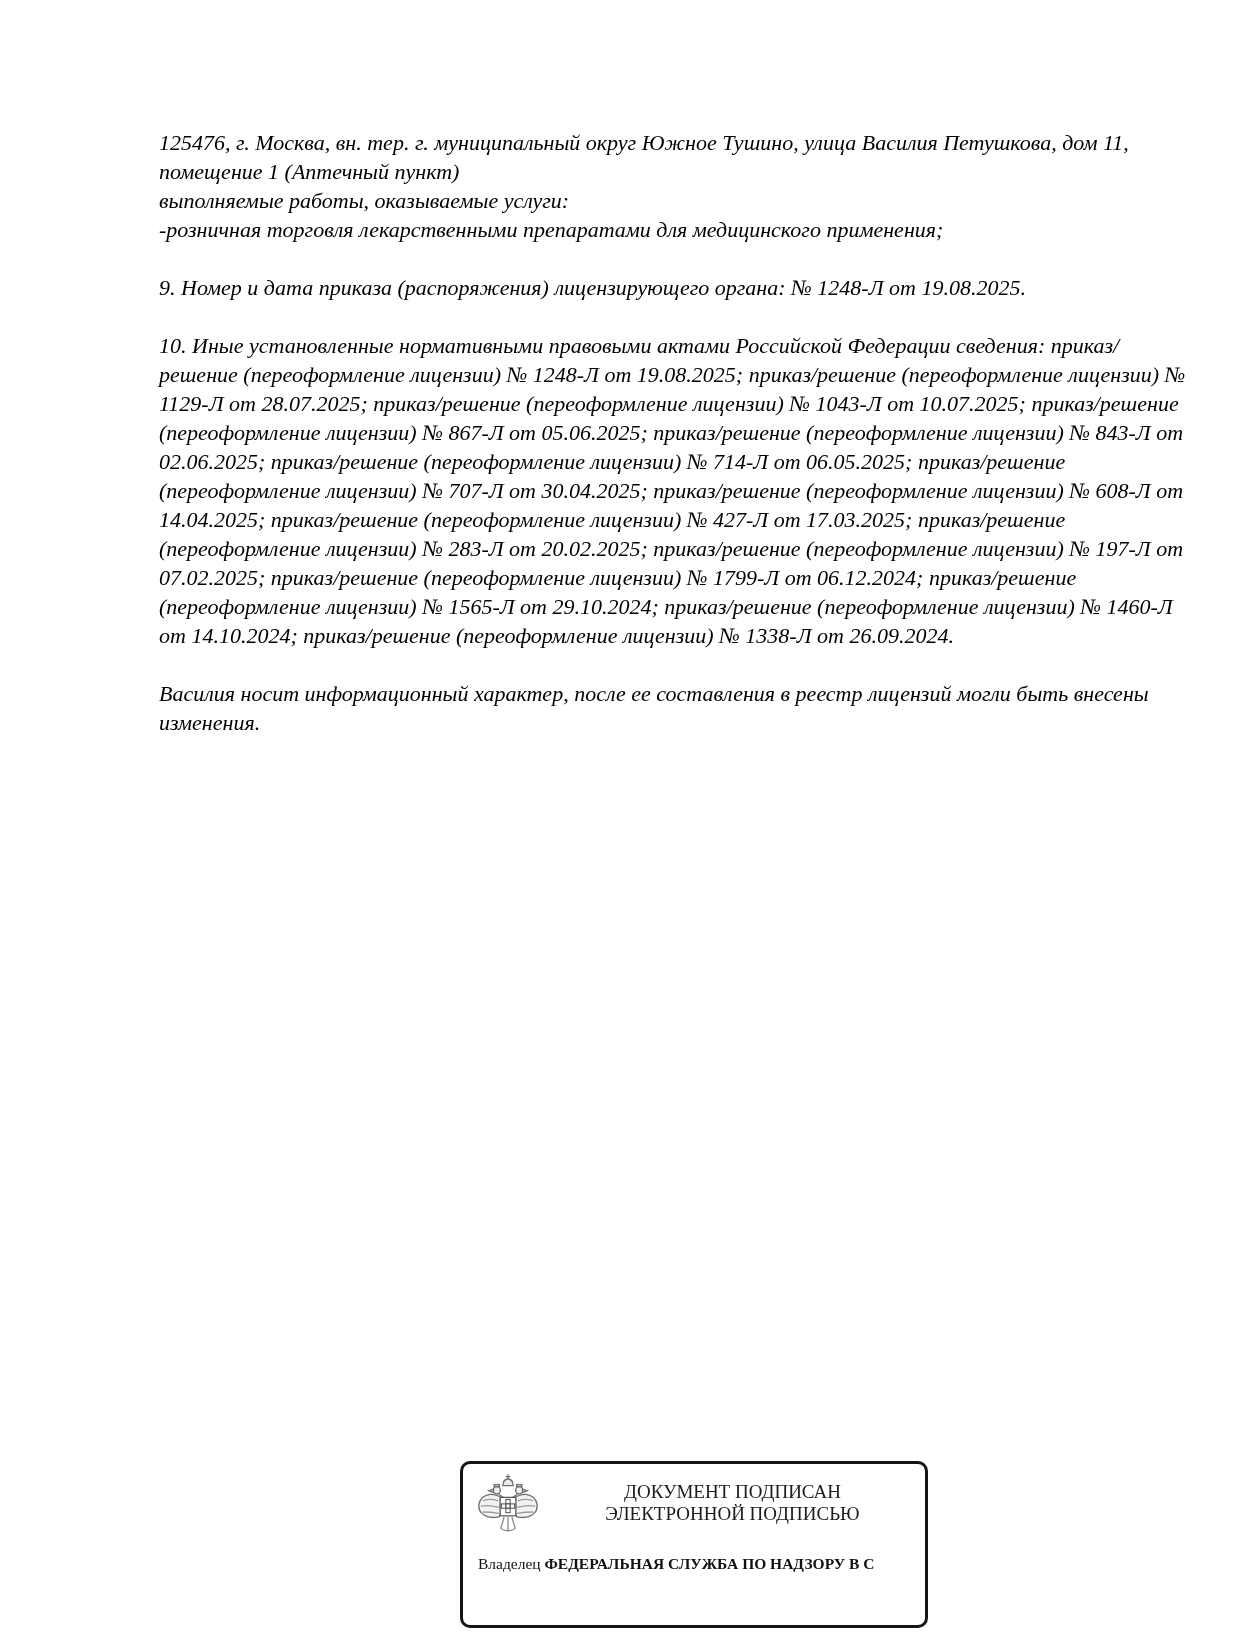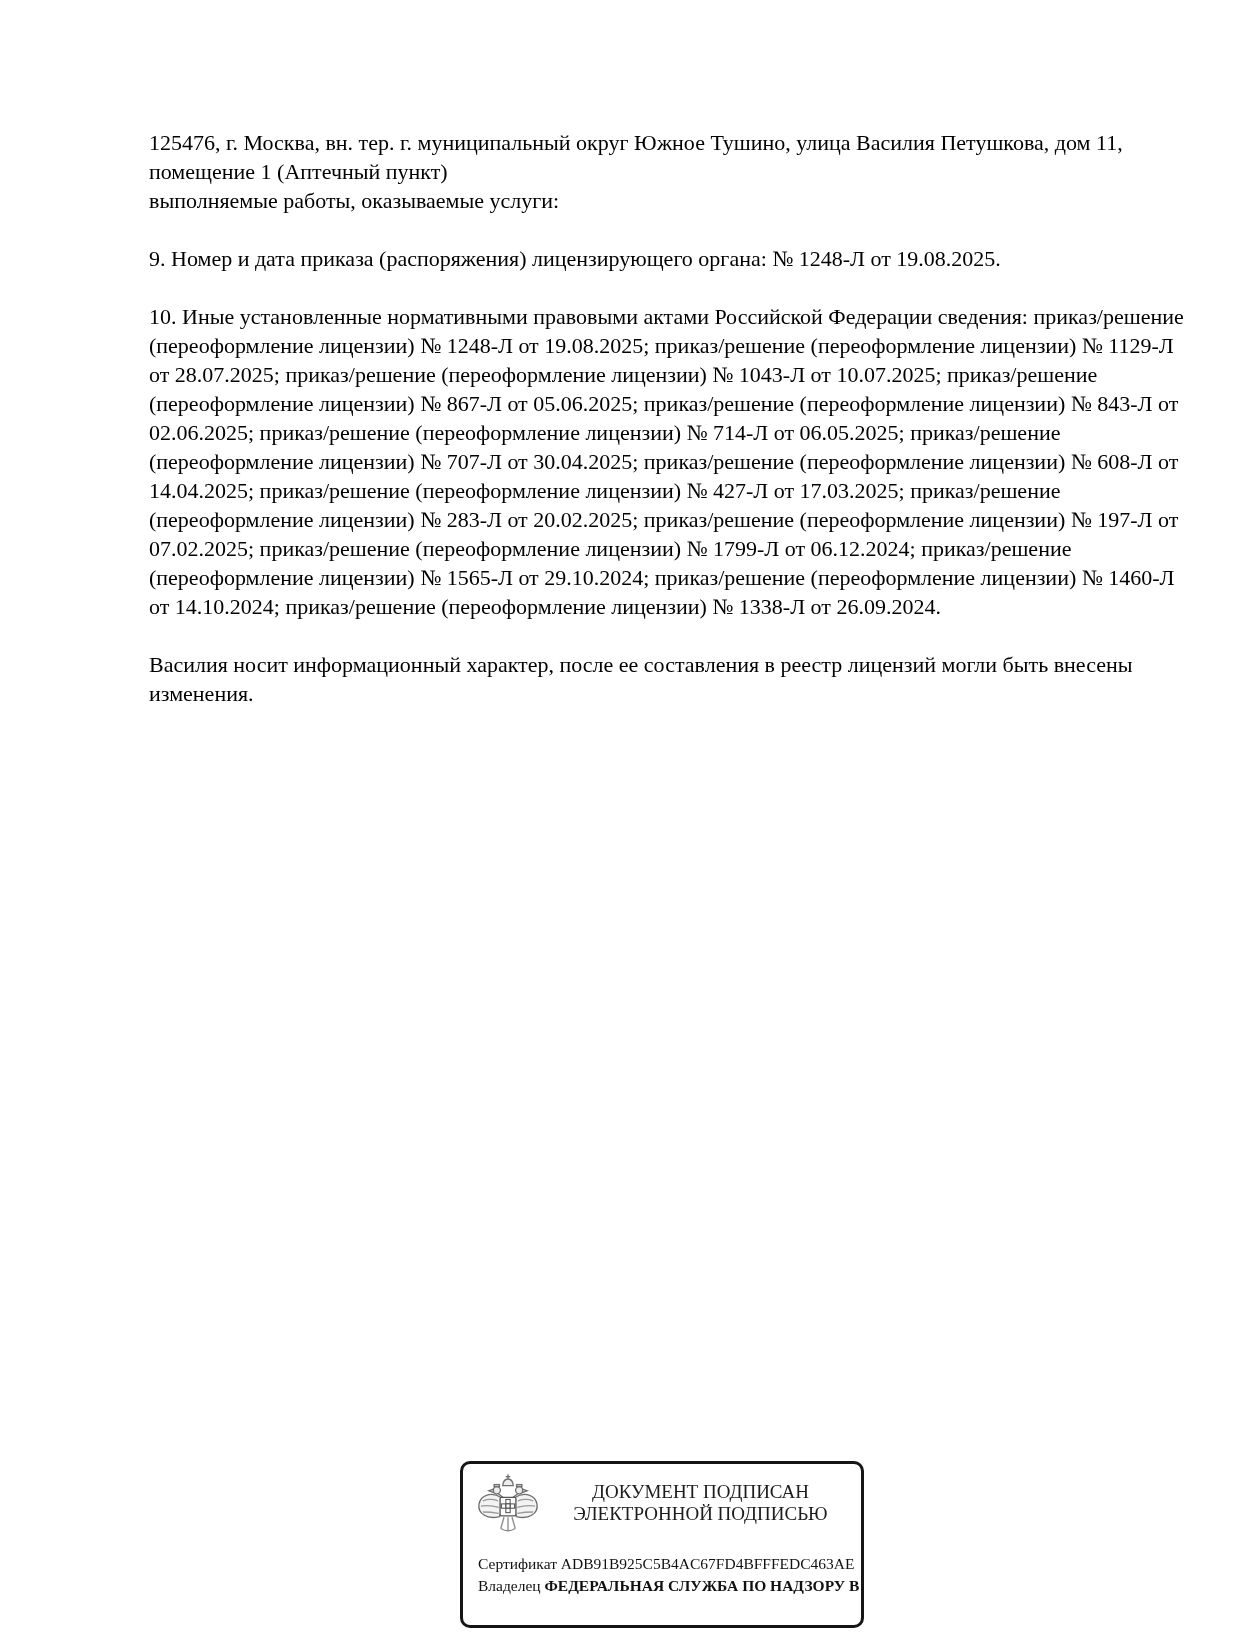--- a/index.html
+++ b/index.html
@@ -13,28 +13,28 @@
     overflow: hidden;
   }
   .content {
     position: absolute;
     left: 141px;
     top: 128px;
     width: 1045px;
     font-size: 22px;
     line-height: 29px;
   }
-  .para { margin: 0 0 29px 8px; }
+  .para { margin: 0 0 29px 18px; font-style: italic; }
   .para div { margin: 0; }
   
   .stamp {
     position: absolute;
     left: 460px;
     top: 1461px;
-    width: 404px;
+    width: 468px;
     height: 167px;
     box-sizing: border-box;
     border: 3px solid #151515;
     border-radius: 10px;
     background: #ffffff;
   }
   .stamp-emblem {
     position: absolute;
     left: 12px;
     top: 8px;
@@ -67,20 +67,21 @@
 </head>
 <body>
 
 <div class="page">
 
   <div class="content">
 
     <div class="para">
       <div>125476, г. Москва, вн. тер. г. муниципальный округ Южное Тушино, улица Василия Петушкова, дом 11, помещение 1 (Аптечный пункт)</div>
       <div>выполняемые работы, оказываемые услуги:</div>
+      <div>-розничная торговля лекарственными препаратами для медицинского применения;</div>
     </div>
 
     <div class="para">9. Номер и дата приказа (распоряжения) лицензирующего органа: № 1248-Л от 19.08.2025.</div>
 
     <div class="para">10. Иные установленные нормативными правовыми актами Российской Федерации сведения: приказ/решение (переоформление лицензии) № 1248-Л от 19.08.2025; приказ/решение (переоформление лицензии) № 1129-Л от 28.07.2025; приказ/решение (переоформление лицензии) № 1043-Л от 10.07.2025; приказ/решение (переоформление лицензии) № 867-Л от 05.06.2025; приказ/решение (переоформление лицензии) № 843-Л от 02.06.2025; приказ/решение (переоформление лицензии) № 714-Л от 06.05.2025; приказ/решение (переоформление лицензии) № 707-Л от 30.04.2025; приказ/решение (переоформление лицензии) № 608-Л от 14.04.2025; приказ/решение (переоформление лицензии) № 427-Л от 17.03.2025; приказ/решение (переоформление лицензии) № 283-Л от 20.02.2025; приказ/решение (переоформление лицензии) № 197-Л от 07.02.2025; приказ/решение (переоформление лицензии) № 1799-Л от 06.12.2024; приказ/решение (переоформление лицензии) № 1565-Л от 29.10.2024; приказ/решение (переоформление лицензии) № 1460-Л от 14.10.2024; приказ/решение (переоформление лицензии) № 1338-Л от 26.09.2024.</div>
 
     <div class="para">Василия носит информационный характер, после ее составления в реестр лицензий могли быть внесены изменения.</div>
 
   </div>
 
@@ -132,19 +133,18 @@
         </g>
       </g>
     </svg>
 
     <div class="stamp-title">
       <div>ДОКУМЕНТ ПОДПИСАН</div>
       <div>ЭЛЕКТРОННОЙ ПОДПИСЬЮ</div>
     </div>
 
     <div class="stamp-info">
-      <div><span>Сертификат</span>&nbsp;<span>ADB91B925C5B4AC67FD4BFFFEDC463AE</span></div>
       <div><span>Владелец</span>&nbsp;<span class="bold">ФЕДЕРАЛЬНАЯ СЛУЖБА ПО НАДЗОРУ В С</span></div>
     </div>
 
   </div>
 
 </div>
 
 </body></html>

